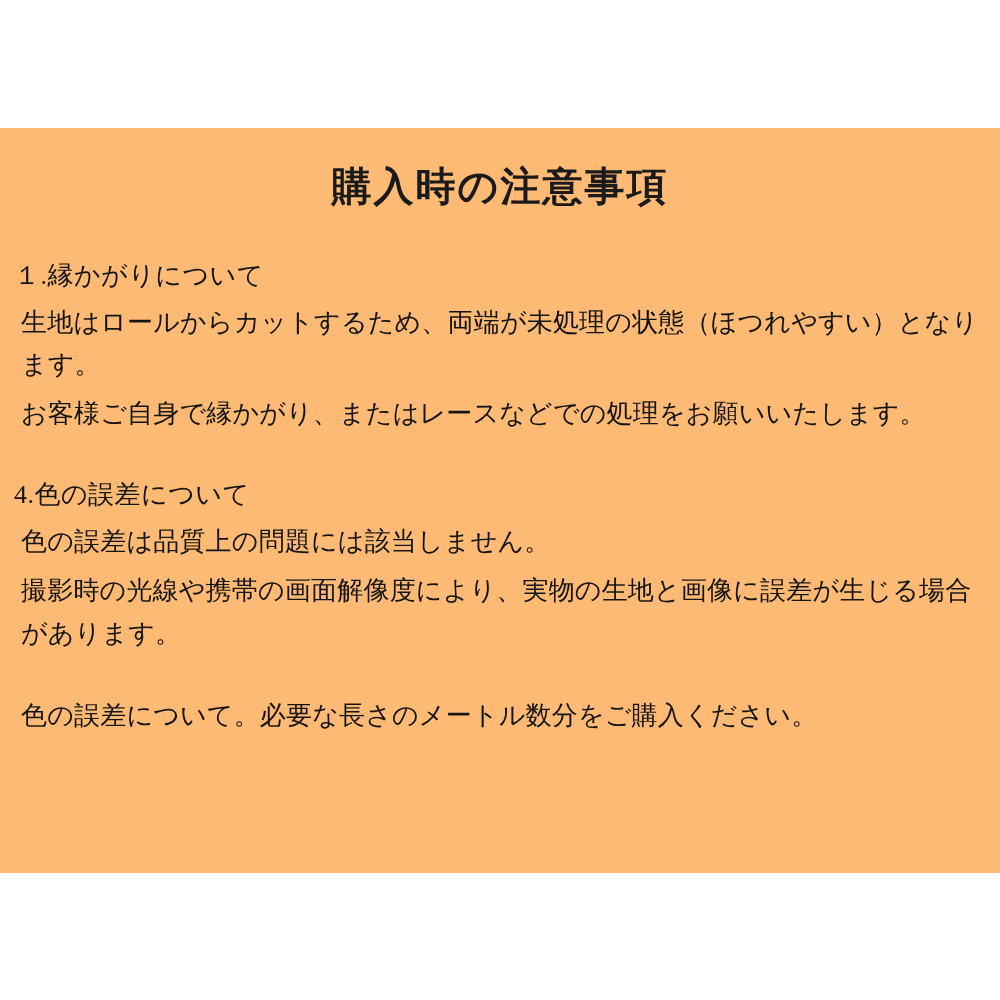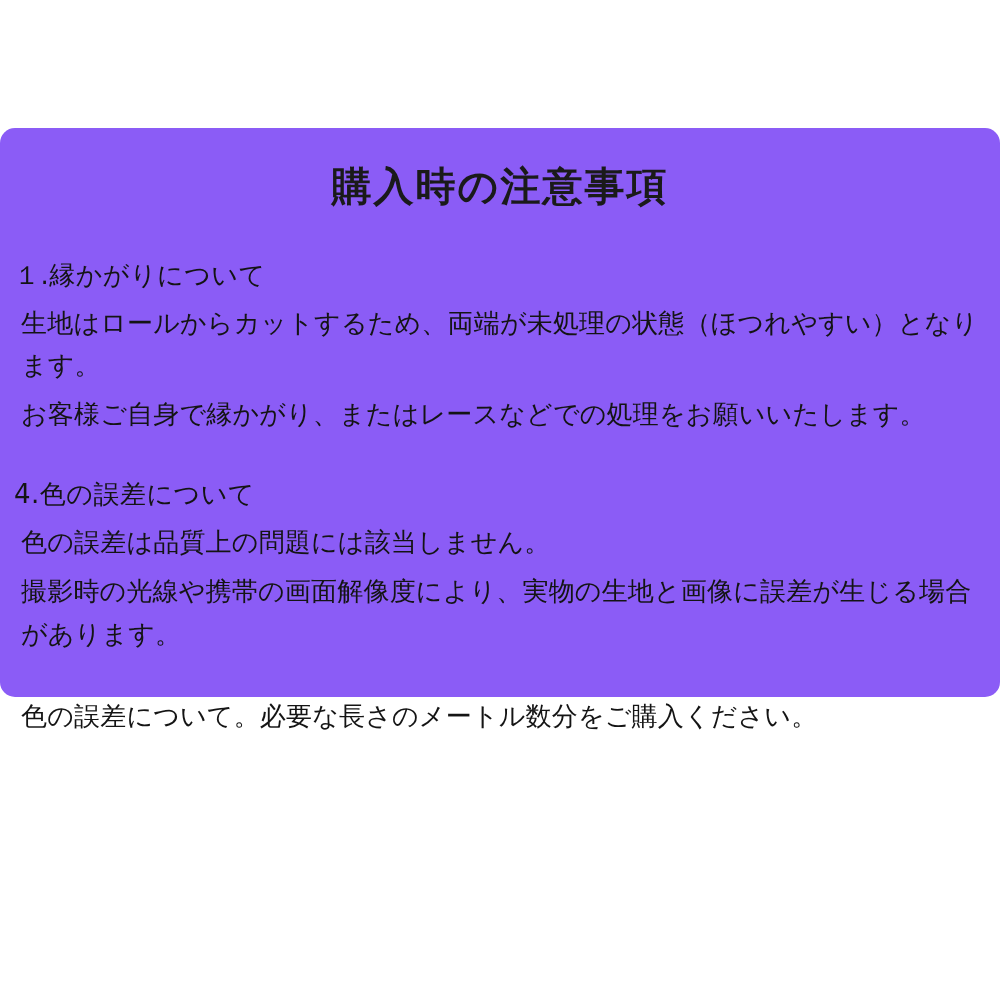--- a/index.html
+++ b/index.html
@@ -13,23 +13,22 @@
     height: 1000px;
     background: #ffffff;
     overflow: hidden;
     font-family: "DejaVu Sans", "Liberation Sans", sans-serif;
   }
   .panel {
     position: absolute;
     left: 0;
     top: 128px;
     width: 1000px;
-    height: 569px;
-    background: #8b5cf6;
-    border-radius: 15px;
+    height: 745px;
+    background: #fdba74;
   }
   .content {
     position: absolute;
     left: 0;
     top: 0;
     width: 1000px;
     height: 745px;
     box-sizing: border-box;
     padding: 34px 14px 0 14px;
   }
@@ -37,20 +36,21 @@
     text-align: center;
     font-size: 40px;
     font-weight: bold;
     color: #1a1a1a;
     letter-spacing: 2px;
     margin: 0 0 46px 0;
     line-height: 1.2;
   }
   .section {
     margin: 0 0 40px 0;
+    font-family: Liberation Serif, serif;
   }
   .section:last-child {
     margin-bottom: 0;
   }
   .sec-heading {
     font-size: 26px;
     color: #141414;
     line-height: 1.5;
     margin: 0 0 4px 0;
     letter-spacing: 0.5px;

